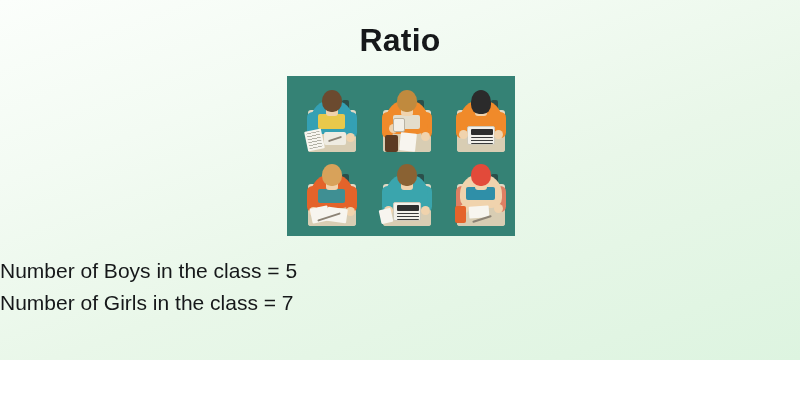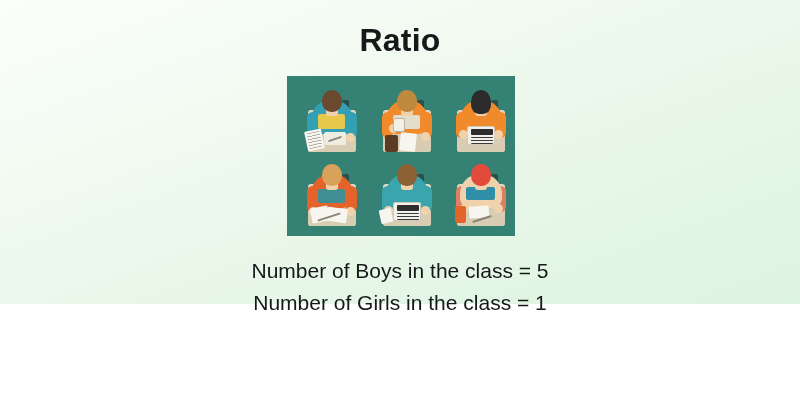--- a/index.html
+++ b/index.html
@@ -9,21 +9,21 @@
   }
   body {
     width: 800px;
     height: 400px;
     overflow: hidden;
     font-family: "Liberation Sans", sans-serif;
   }
   #slide {
     position: relative;
     width: 800px;
-    height: 304px;
+    height: 360px;
     background: linear-gradient(160deg, #fbfefb 0%, #f3fbf3 28%, #e9f7e9 58%, #ddf4e0 100%);
     box-sizing: border-box;
   }
 
   
   #page-title {
     position: absolute;
     top: 22px;
     left: 0;
     width: 800px;
@@ -193,21 +193,21 @@
     border-radius: 1px;
     transform: rotate(-18deg);
   }
 
   
   #captions {
     position: absolute;
     left: 0;
     top: 255px;
     width: 800px;
-    text-align: center;
+    text-align: left;
   }
   .caption-line {
     font-size: 21px;
     color: #16181a;
     line-height: 32px;
     font-family: "Liberation Sans", sans-serif;
     white-space: nowrap;
   }
 </style>
 </head>
@@ -321,16 +321,16 @@
       <div class="hand right" style="top:42px; left:44px;"></div>
       <div class="book" style="left:5px; top:44px; width:11px; height:17px; background:#e4632a;"></div>
       <div class="paper" style="left:19px; top:44px; width:20px; height:12px; transform:rotate(-4deg);"></div>
       <div class="pen" style="left:22px; top:56px; width:20px;"></div>
     </div>
 
   </div>
 
   <div id="captions">
     <div class="caption-line">Number of Boys in the class = 5</div>
-    <div class="caption-line">Number of Girls in the class = 1</div>
+    <div class="caption-line">Number of Girls in the class = 7</div>
   </div>
 
 </div>
 
 </body></html>

